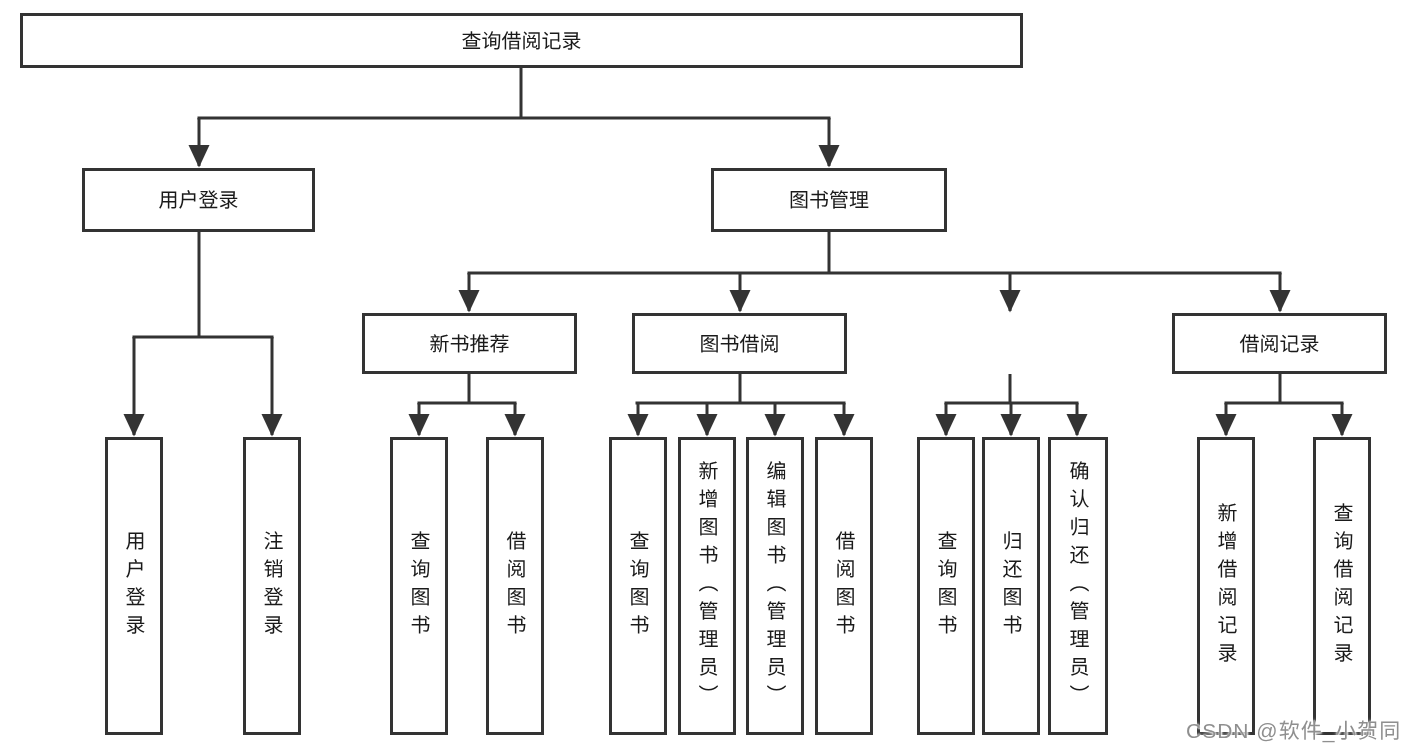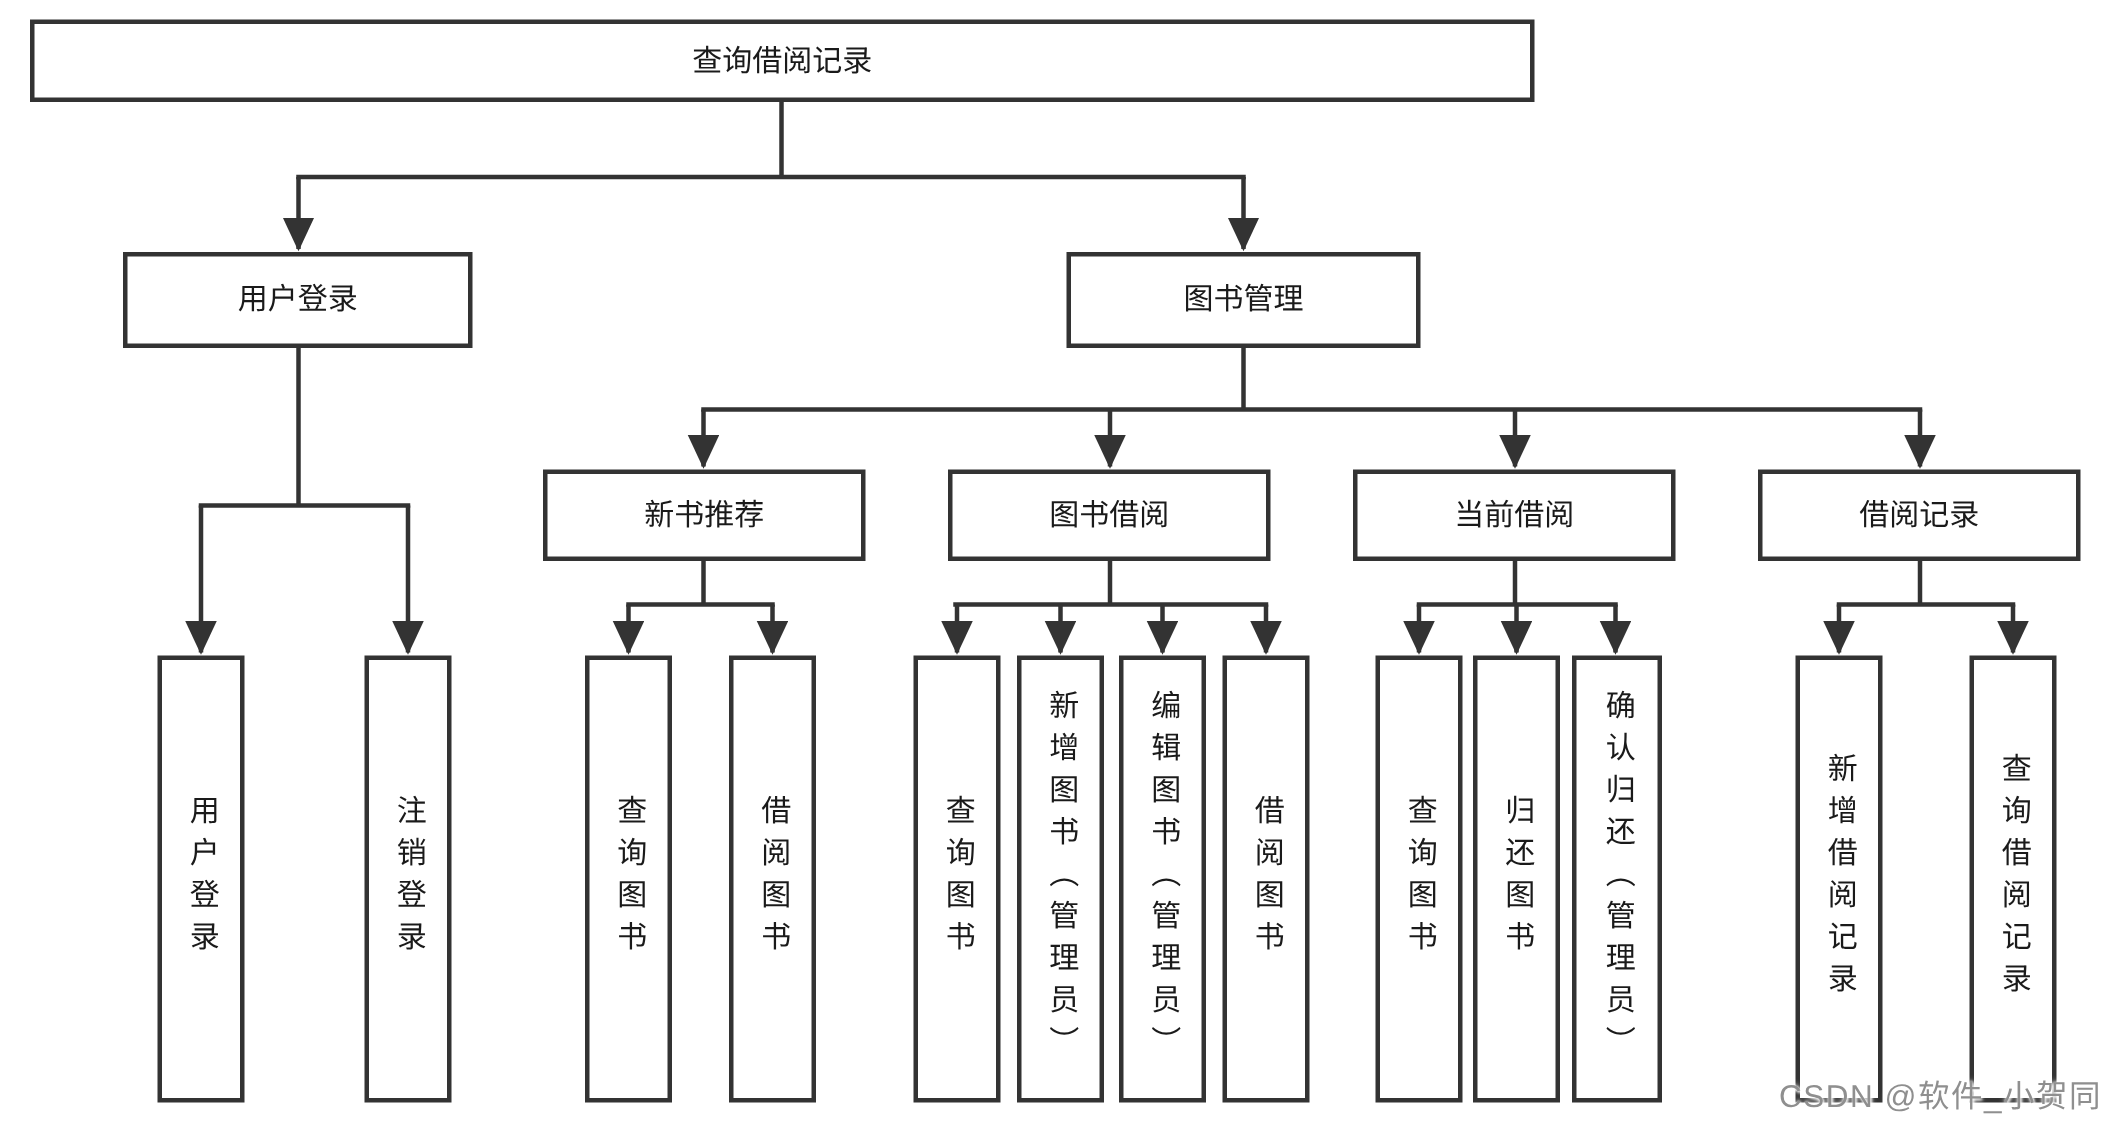--- a/index.html
+++ b/index.html
@@ -93,21 +93,20 @@
     </g>
   </svg>
 
   <div class="node" style="left:20px;top:13px;width:1003px;height:55px;">查询借阅记录</div>
 
   <div class="node" style="left:82px;top:168px;width:233px;height:64px;">用户登录</div>
   <div class="node" style="left:711px;top:168px;width:236px;height:64px;">图书管理</div>
 
   <div class="node" style="left:362px;top:313px;width:215px;height:61px;">新书推荐</div>
   <div class="node" style="left:632px;top:313px;width:215px;height:61px;text-align:right;">图书借阅</div>
-  <div class="node" style="left:902px;top:313px;width:215px;height:61px;">当前借阅</div>
   <div class="node" style="left:1172px;top:313px;width:215px;height:61px;text-align:right;">借阅记录</div>
 
   <div class="node vnode" style="left:105px;top:437px;width:58px;height:298px;">用户登录</div>
   <div class="node vnode" style="left:243px;top:437px;width:58px;height:298px;">注销登录</div>
 
   <div class="node vnode" style="left:390px;top:437px;width:58px;height:298px;">查询图书</div>
   <div class="node vnode" style="left:486px;top:437px;width:58px;height:298px;">借阅图书</div>
 
   <div class="node vnode" style="left:609px;top:437px;width:58px;height:298px;">查询图书</div>
   <div class="node vnode" style="left:678px;top:437px;width:58px;height:298px;">新增图书（管理员）</div>

